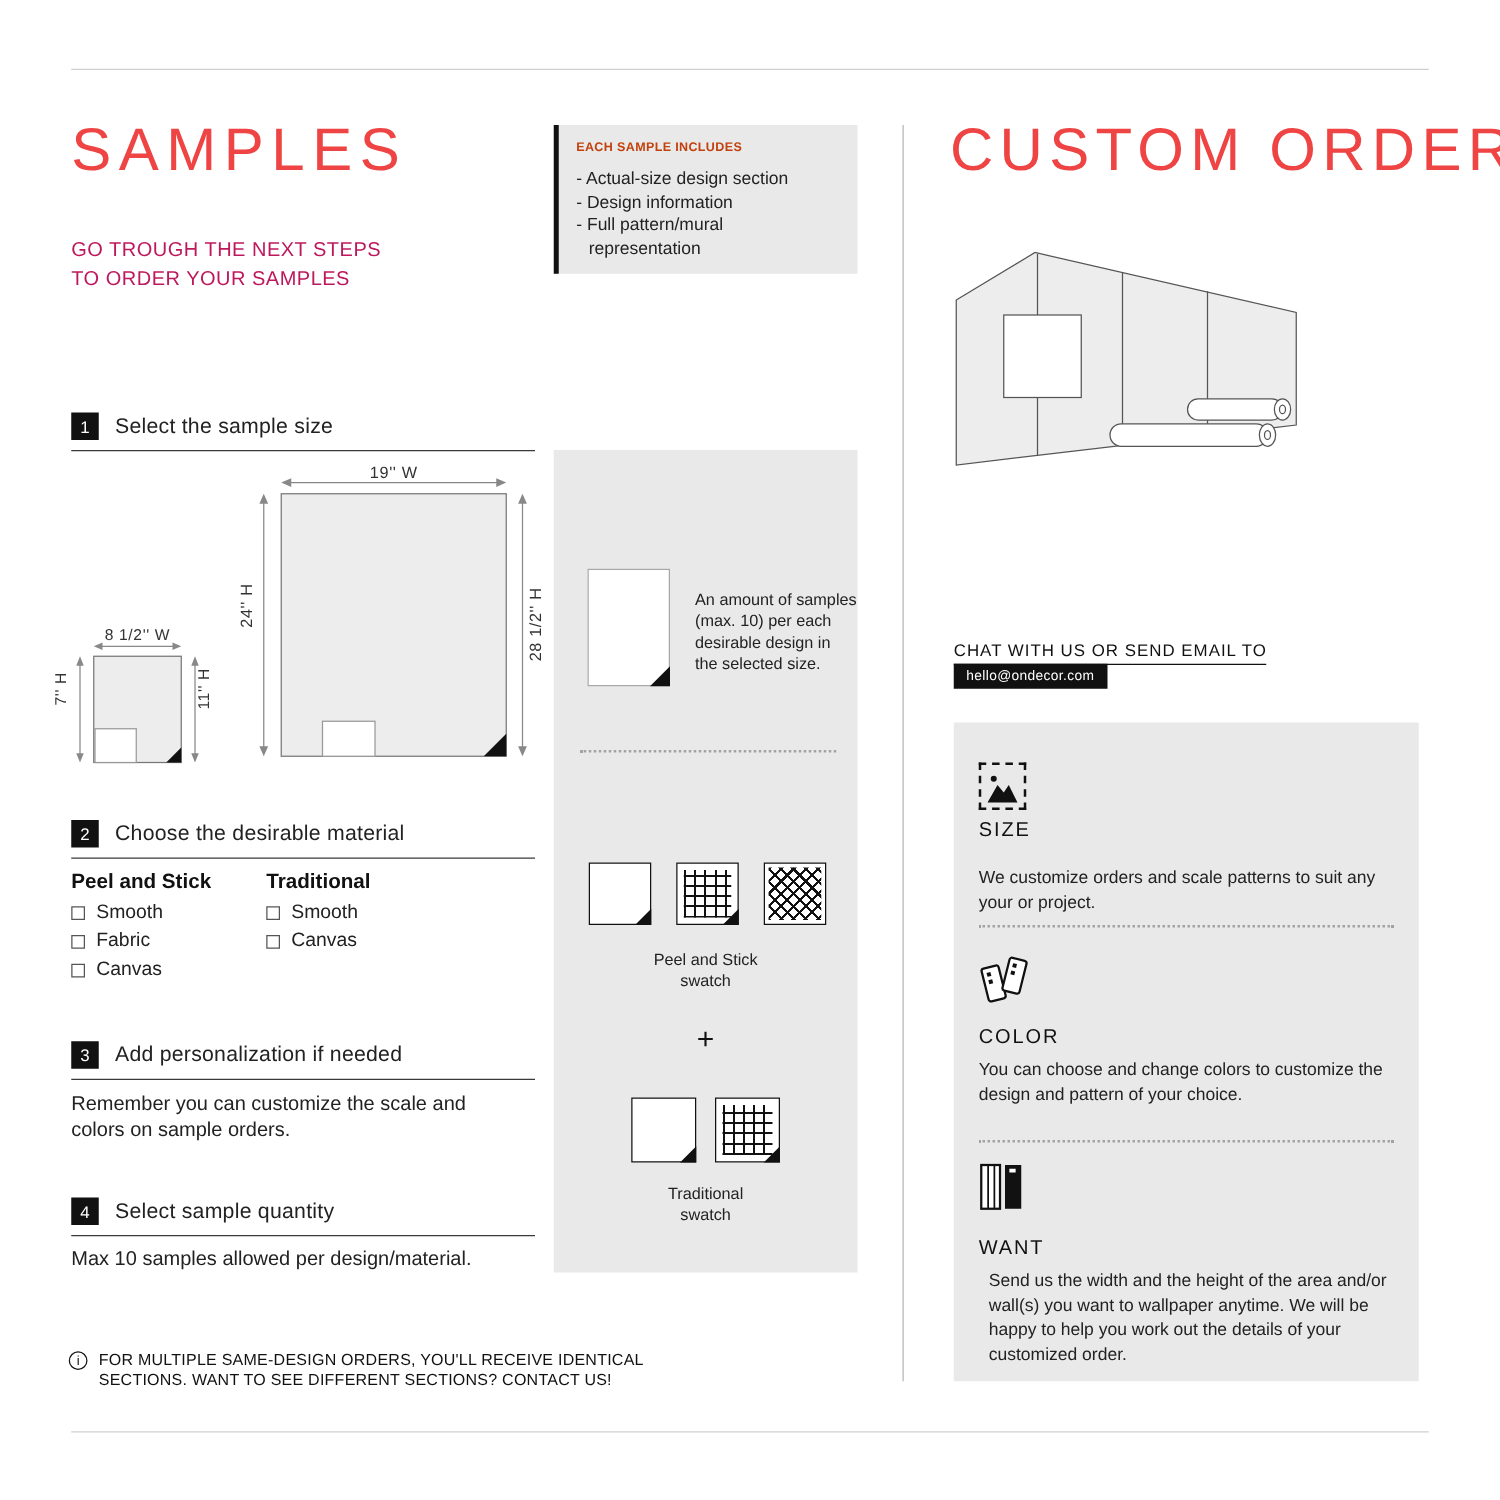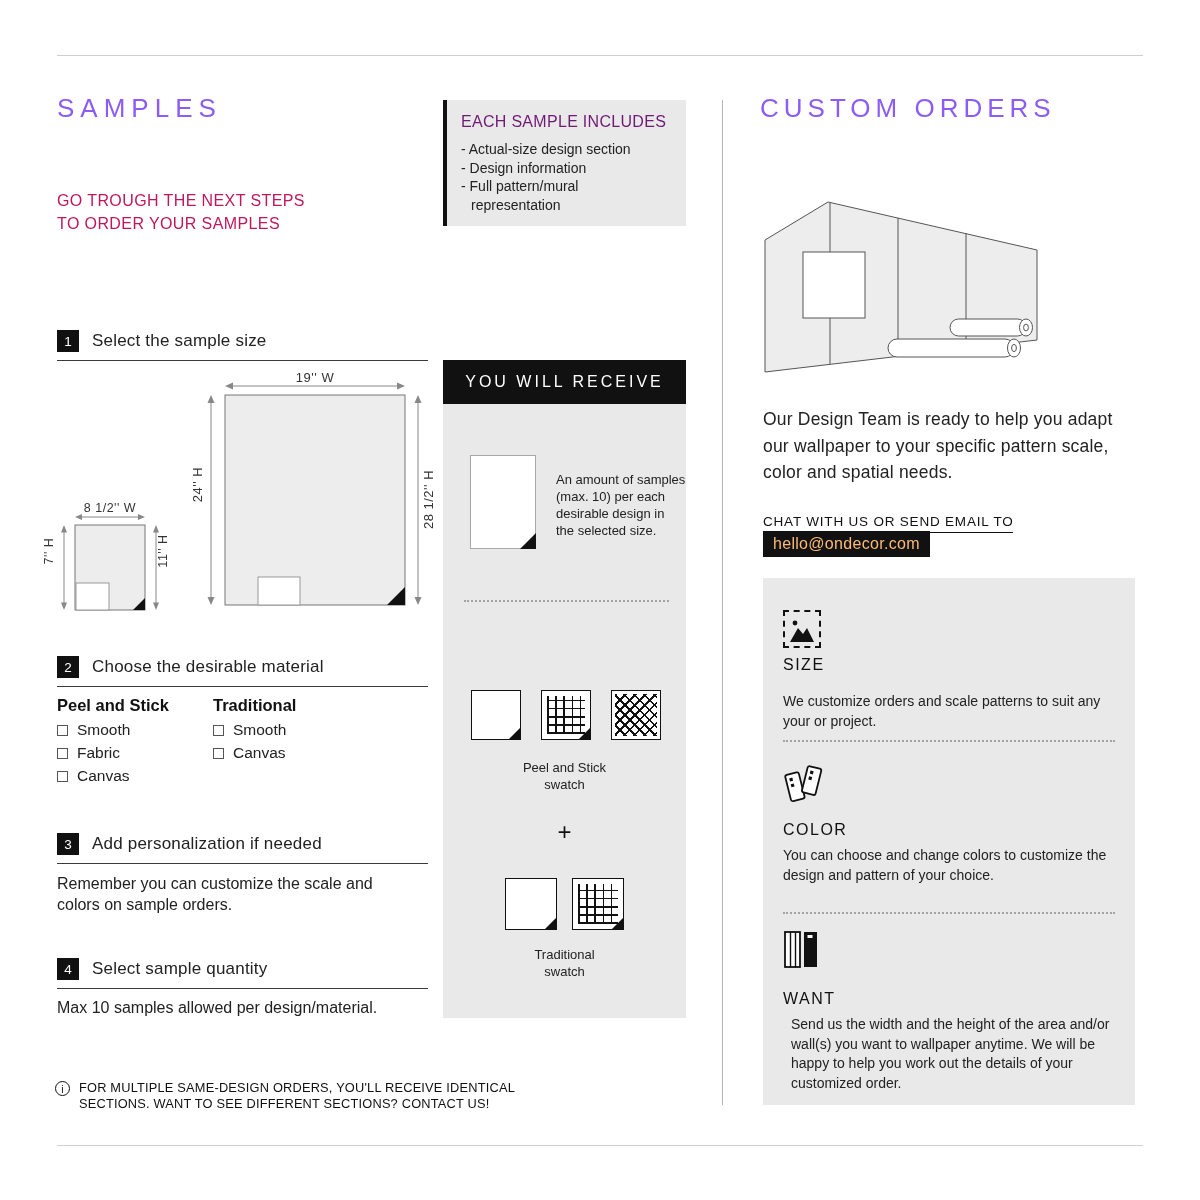--- a/index.html
+++ b/index.html
@@ -3,25 +3,25 @@
 <meta charset="utf-8">
 <style>
   *{margin:0;padding:0;box-sizing:border-box}
   body{background:#ffffff}
   .page{position:relative;width:1200px;height:1200px;background:#fff;
         font-family:"Liberation Sans",sans-serif;color:#1a1a1a;overflow:hidden}
   .abs{position:absolute}
   .rule{height:1px;background:#cfcfcf}
   .vdivider{width:1px;background:#b5b5b5}
 
-  .big-title{font-size:26px;letter-spacing:6px;font-weight:400;color:#8b5cf6;white-space:nowrap}
+  .big-title{font-size:48px;letter-spacing:6px;font-weight:400;color:#ef4444;white-space:nowrap}
   .subtitle{font-size:16px;line-height:23px;letter-spacing:.4px;color:#be185d;white-space:pre-line}
 
   .includes-box{width:243px;background:#e9e9e9;border-left:4px solid #111;padding:13px 14px 12px 14px}
-  .includes-title{font-size:16px;font-weight:normal;letter-spacing:.3px;margin-bottom:9px;color:#701a75}
+  .includes-title{font-size:10px;font-weight:bold;letter-spacing:.3px;margin-bottom:9px;color:#c2410c}
   .inc-item{font-size:14px;line-height:18.5px;color:#222;padding-left:10px;text-indent:-10px}
 
   .step{display:flex;align-items:center;gap:13px;border-bottom:1px solid #3a3a3a;padding-bottom:8px;width:371px}
   .step-num{width:22px;height:22px;background:#111;color:#fff;font-size:13.5px;display:flex;
             align-items:center;justify-content:center;flex:0 0 22px}
   .step-label{font-size:17px;color:#222;letter-spacing:.2px}
 
   .dim-label{font-size:13px;color:#333;letter-spacing:.5px;text-align:center}
   .vlabel{transform:rotate(-90deg);transform-origin:center;white-space:nowrap}
 
@@ -51,21 +51,21 @@
                       repeating-linear-gradient(0deg,#111 0 1.6px,transparent 1.6px 8.2px)}
   .sw-cross-inner{position:absolute;inset:3px;
      background-image:repeating-linear-gradient(45deg,#111 0 1.7px,transparent 1.7px 7px),
                       repeating-linear-gradient(135deg,#111 0 1.7px,transparent 1.7px 7px)}
   .swatch-label{font-size:13px;line-height:17px;color:#222;white-space:pre-line;text-align:center}
   .plus{font-size:24px;font-weight:400;color:#111;text-align:center}
 
   .intro{font-size:17.5px;line-height:26.5px;color:#222;letter-spacing:.2px}
   .chat-cta{display:inline-block;font-size:13.5px;letter-spacing:.8px;color:#111;
             border-bottom:1.5px solid #111;padding-bottom:3px}
-  .email-badge{display:inline-block;background:#111;color:#fdba74;font-size:16px;padding:4px 10px;letter-spacing:.3px}
+  .email-badge{display:inline-block;background:#111;color:#ffffff;font-size:11px;padding:4px 10px;letter-spacing:.3px}
 
   .custom-box{width:372px;height:527px;background:#e9e9e9}
   .sec-title{font-size:16px;letter-spacing:1.5px;color:#111}
   .sec-text{font-size:14px;line-height:19.5px;color:#222}
   .size-icon-frame{width:38px;height:38px;border:2px dashed #111;display:flex;align-items:flex-end;justify-content:center;padding:2px}
 </style>
 </head>
 <body>
 
 <div class="page">
@@ -168,21 +168,20 @@
     <span class="step-label">Select sample quantity</span>
   </div>
   <div class="abs body-text" style="left:57px;top:997px;width:400px">Max 10 samples allowed per design/material.</div>
 
   <div class="abs footnote" style="left:55px;top:1080px">
     <span class="info-circle">i</span>
     <span class="footnote-text">FOR MULTIPLE SAME-DESIGN ORDERS, YOU'LL RECEIVE IDENTICAL SECTIONS. WANT TO SEE DIFFERENT SECTIONS? CONTACT US!</span>
   </div>
 
   <div class="abs receive-panel" style="left:443px;top:360px"></div>
-  <div class="abs receive-header" style="left:443px;top:360px">YOU WILL RECEIVE</div>
 
   <div class="abs sheet" style="left:470px;top:455px;width:66px;height:94px">
     <span class="fold"></span>
   </div>
   <div class="abs small-text" style="left:556px;top:471px;width:130px">An amount of samples (max. 10) per each desirable design in the selected size.</div>
 
   <div class="abs dotted" style="left:464px;top:600px;width:205px"></div>
 
 
   <div class="sw abs" style="left:471px;top:690px">
@@ -219,21 +218,20 @@
     <line x1="203" y1="36" x2="203" y2="151" stroke="#555" stroke-width="1"></line>
     <rect x="40" y="55" width="62" height="66" fill="#ffffff" stroke="#555" stroke-width="1"></rect>
     <rect x="187" y="122" width="76" height="17" rx="8.5" fill="#ffffff" stroke="#555" stroke-width="1"></rect>
     <ellipse cx="263" cy="130.5" rx="6.5" ry="8.5" fill="#ffffff" stroke="#555" stroke-width="1"></ellipse>
     <ellipse cx="263" cy="130.5" rx="2.4" ry="3.4" fill="none" stroke="#555" stroke-width="1"></ellipse>
     <rect x="125" y="142" width="126" height="18" rx="9" fill="#ffffff" stroke="#555" stroke-width="1"></rect>
     <ellipse cx="251" cy="151" rx="6.5" ry="9" fill="#ffffff" stroke="#555" stroke-width="1"></ellipse>
     <ellipse cx="251" cy="151" rx="2.4" ry="3.6" fill="none" stroke="#555" stroke-width="1"></ellipse>
   </svg>
 
-  <div class="abs intro" style="left:763px;top:406px;width:360px">Our Design Team is ready to help you adapt our wallpaper to your specific pattern scale, color and spatial needs.</div>
 
   <div class="abs" style="left:763px;top:512px">
     <span class="chat-cta">CHAT WITH US OR SEND EMAIL TO</span>
   </div>
   <div class="abs" style="left:763px;top:531px">
     <span class="email-badge">hello@ondecor.com</span>
   </div>
 
   <div class="abs custom-box" style="left:763px;top:578px">
 

